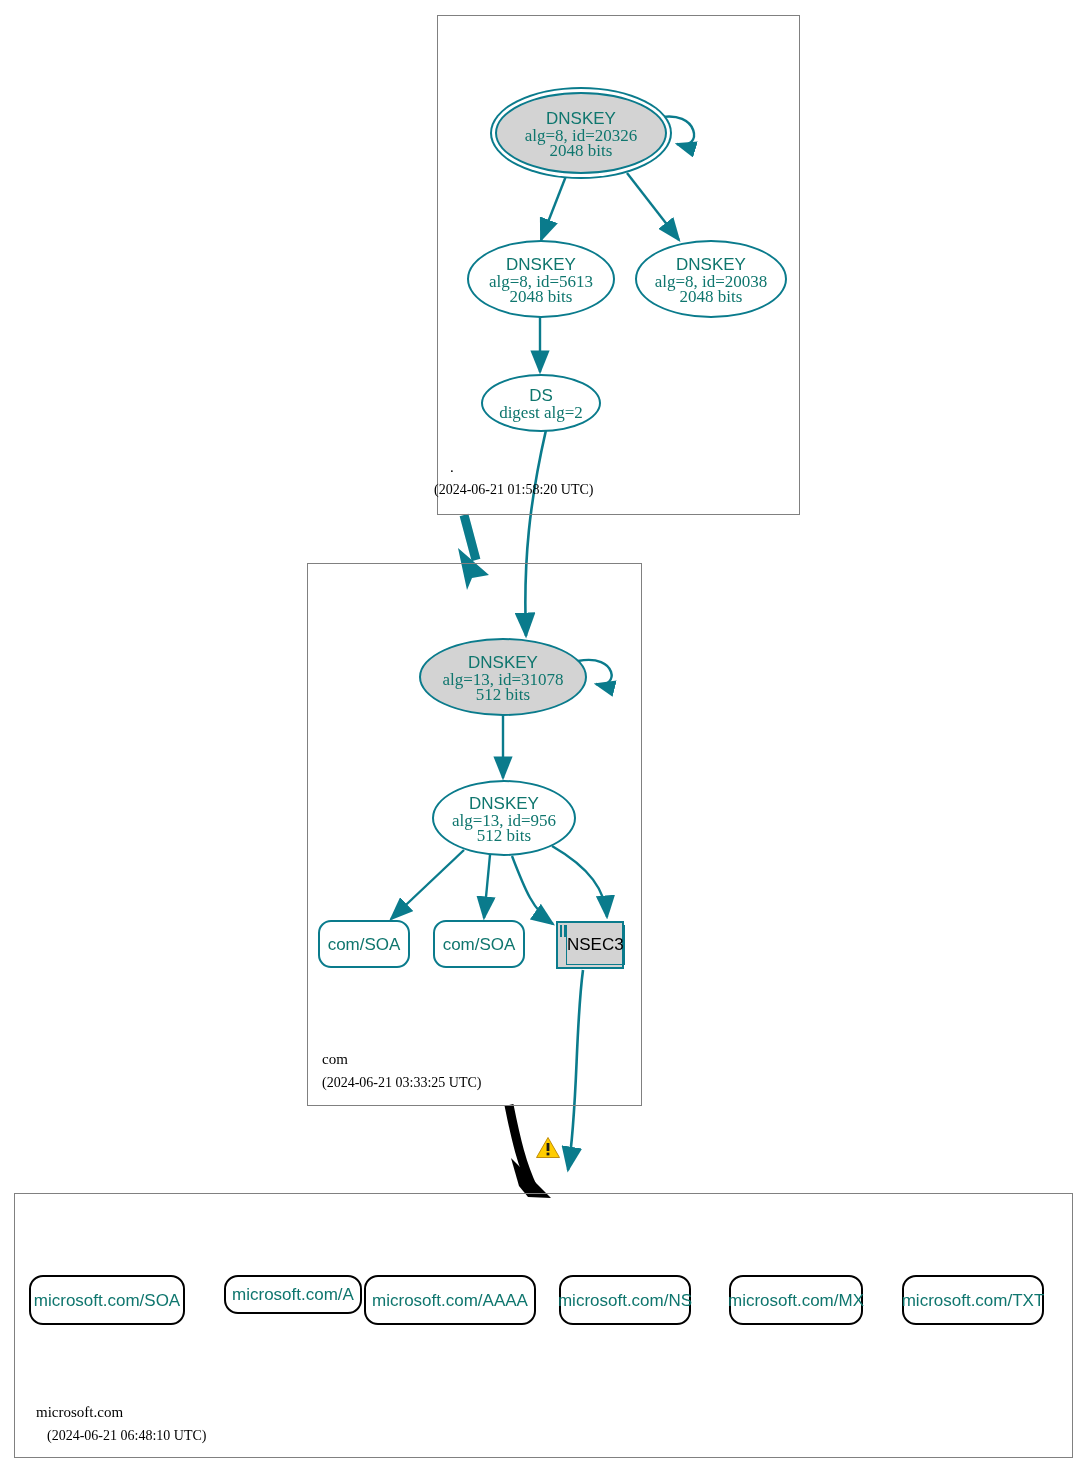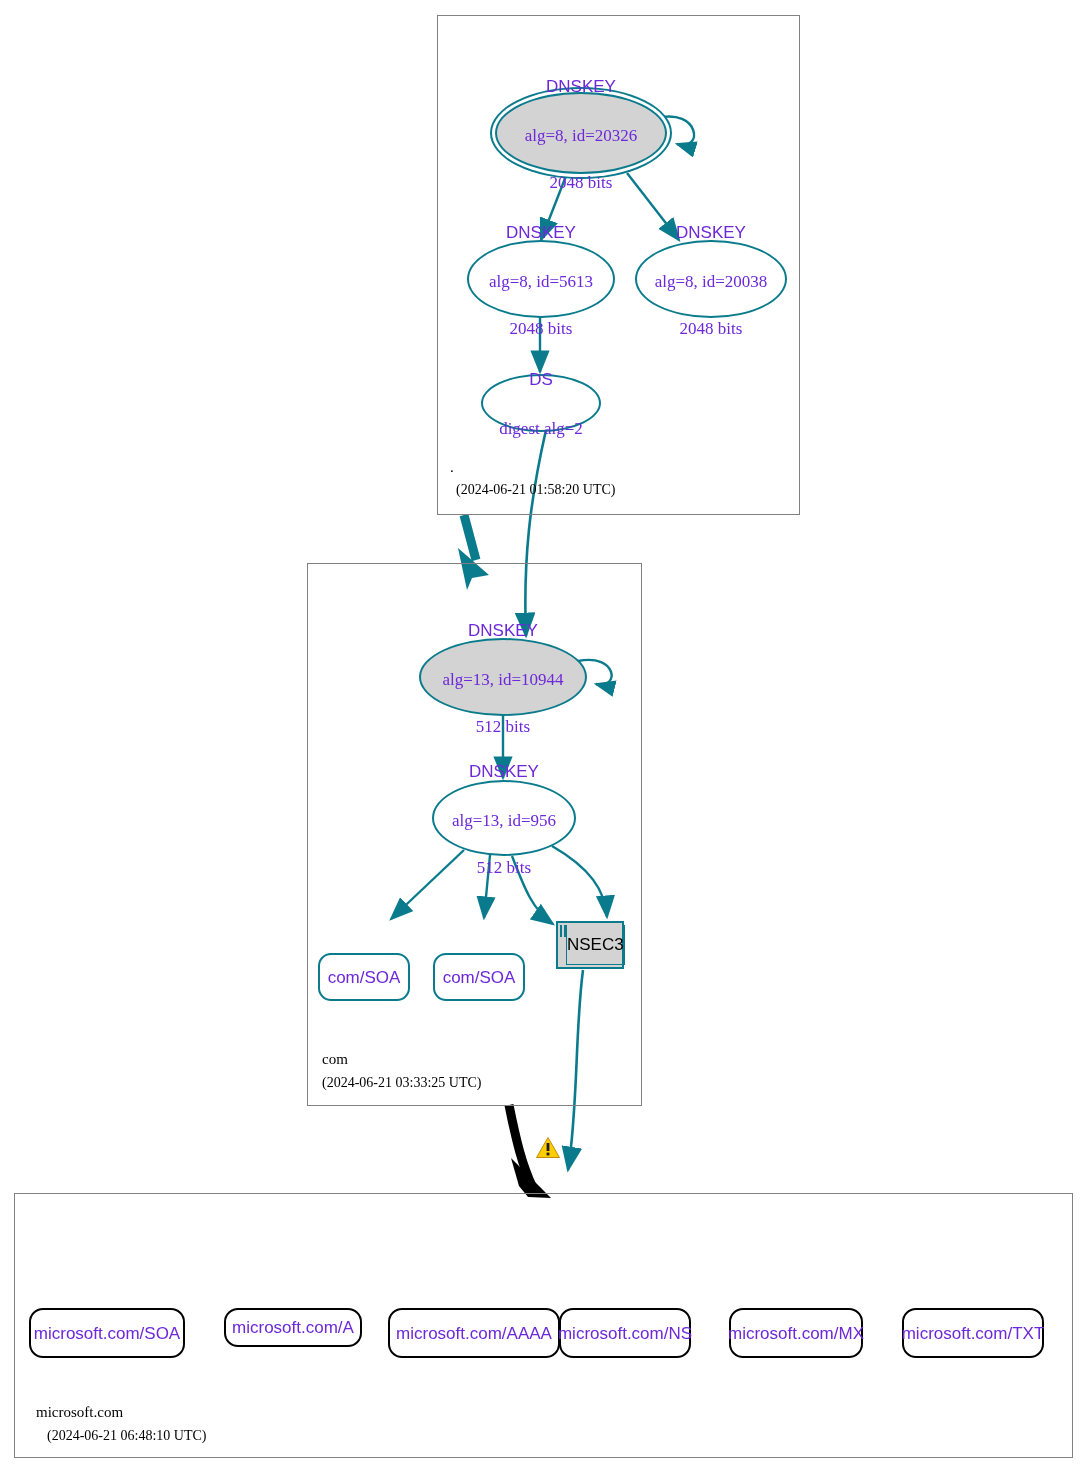--- a/index.html
+++ b/index.html
@@ -41,22 +41,21 @@
     line-height: 18px;
   }
   .node {
     position: absolute;
     display: flex;
     flex-direction: column;
     align-items: center;
     justify-content: center;
     box-sizing: border-box;
     text-align: left;
-    color: #6d28d9;
-    gap: 32px;
+    color: #0f766e;
   }
   .ellipse {
     border: 2px solid #0a7b8c;
     border-radius: 50%;
     background: #ffffff;
   }
   .ellipse.secure-anchor {
     background: #d3d3d3;
   }
   .ellipse.double {
@@ -69,21 +68,20 @@
   }
   .node .t2, .node .t3 {
     font-family: "Liberation Serif", serif;
     font-size: 17px;
     line-height: 15px;
   }
   .rrset {
     border: 2px solid #0a7b8c;
     border-radius: 13px;
     background: #ffffff;
-    margin-top: 33px;
   }
   .rrset .t1 {
     font-family: "Liberation Sans", sans-serif;
     font-size: 17px;
     line-height: 19px;
   }
   .rrset.insecure {
     border: 2px solid #000000;
     border-radius: 14px;
   }
@@ -191,21 +189,21 @@
   </g>
 
   <g>
     <path d="M509,1105 C516,1140 522,1165 533,1188" fill="none" stroke="#000000" stroke-width="9"></path>
     <path d="M511,1158 L551,1198 L528,1197 L519,1186 z" fill="#000000"></path>
   </g>
 </svg>
 
 <div class="zone-box" style="left:437px; top:15px; width:363px; height:500px;"></div>
 <div class="zone-label zone-name" style="left:450px; top:458px;">.</div>
-<div class="zone-label zone-time" style="left:456px; top:481px;text-align:right;">(2024-06-21 01:58:20 UTC)</div>
+<div class="zone-label zone-time" style="left:434px; top:481px;text-align:right;">(2024-06-21 01:58:20 UTC)</div>
 
 <div class="node ellipse double secure-anchor" style="left:495px; top:92px; width:172px; height:82px;">
   <div class="t1">DNSKEY</div>
   <div class="t2">alg=8, id=20326</div>
   <div class="t3">2048 bits</div>
 </div>
 
 <div class="node ellipse" style="left:467px; top:240px; width:148px; height:78px;">
   <div class="t1">DNSKEY</div>
   <div class="t2">alg=8, id=5613</div>
@@ -222,21 +220,21 @@
   <div class="t1">DS</div>
   <div class="t2">digest alg=2</div>
 </div>
 
 <div class="zone-box" style="left:307px; top:563px; width:335px; height:543px;"></div>
 <div class="zone-label zone-name" style="left:322px; top:1050px;">com</div>
 <div class="zone-label zone-time" style="left:322px; top:1074px;">(2024-06-21 03:33:25 UTC)</div>
 
 <div class="node ellipse secure-anchor" style="left:419px; top:638px; width:168px; height:78px;">
   <div class="t1">DNSKEY</div>
-  <div class="t2">alg=13, id=10944</div>
+  <div class="t2">alg=13, id=31078</div>
   <div class="t3">512 bits</div>
 </div>
 
 <div class="node ellipse" style="left:432px; top:780px; width:144px; height:76px;">
   <div class="t1">DNSKEY</div>
   <div class="t2">alg=13, id=956</div>
   <div class="t3">512 bits</div>
 </div>
 
 <div class="node rrset" style="left:318px; top:920px; width:92px; height:48px;">
@@ -267,21 +265,21 @@
 <div class="zone-box" style="left:14px; top:1193px; width:1059px; height:265px;"></div>
 <div class="zone-label zone-name" style="left:36px; top:1403px;">microsoft.com</div>
 <div class="zone-label zone-time" style="left:47px; top:1427px;">(2024-06-21 06:48:10 UTC)</div>
 
 <div class="node rrset insecure" style="left:29px; top:1275px; width:156px; height:50px;">
   <div class="t1">microsoft.com/SOA</div>
 </div>
 <div class="node rrset insecure" style="left:224px; top:1275px; width:138px; height:39px;">
   <div class="t1">microsoft.com/A</div>
 </div>
-<div class="node rrset insecure" style="left:388px; top:1275px; width:172px; height:50px;">
+<div class="node rrset insecure" style="left:364px; top:1275px; width:172px; height:50px;">
   <div class="t1">microsoft.com/AAAA</div>
 </div>
 <div class="node rrset insecure" style="left:559px; top:1275px; width:132px; height:50px;">
   <div class="t1">microsoft.com/NS</div>
 </div>
 <div class="node rrset insecure" style="left:729px; top:1275px; width:134px; height:50px;">
   <div class="t1">microsoft.com/MX</div>
 </div>
 <div class="node rrset insecure" style="left:902px; top:1275px; width:142px; height:50px;">
   <div class="t1">microsoft.com/TXT</div>

